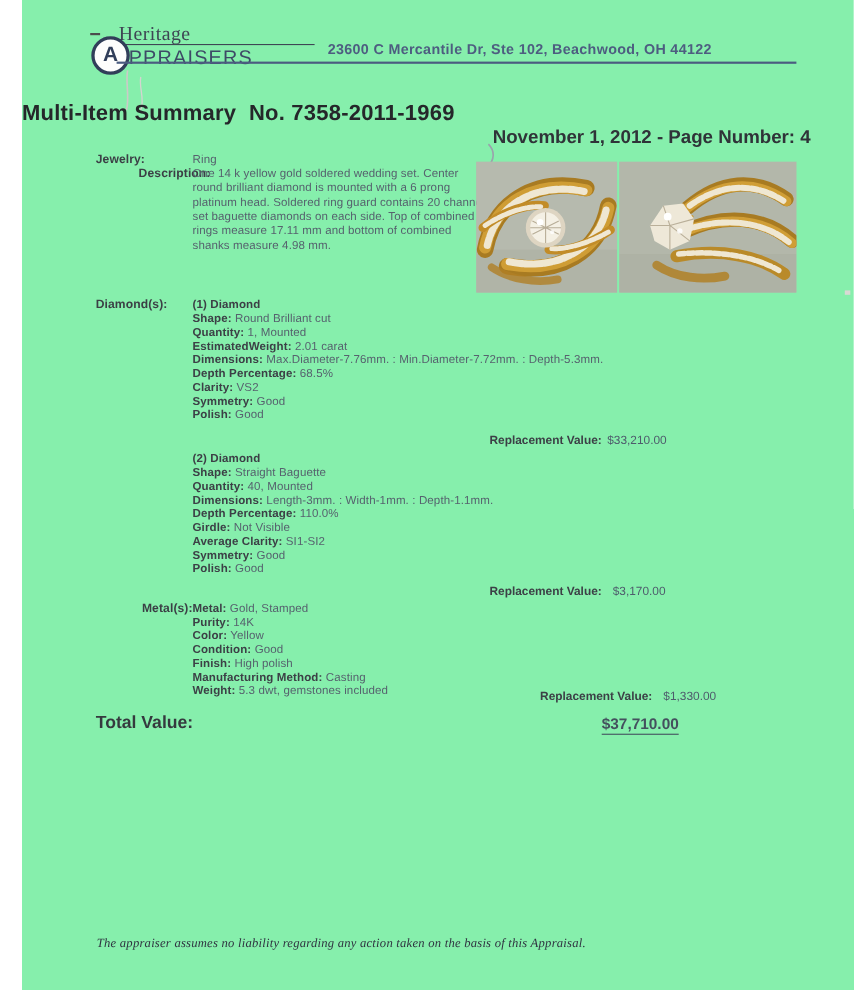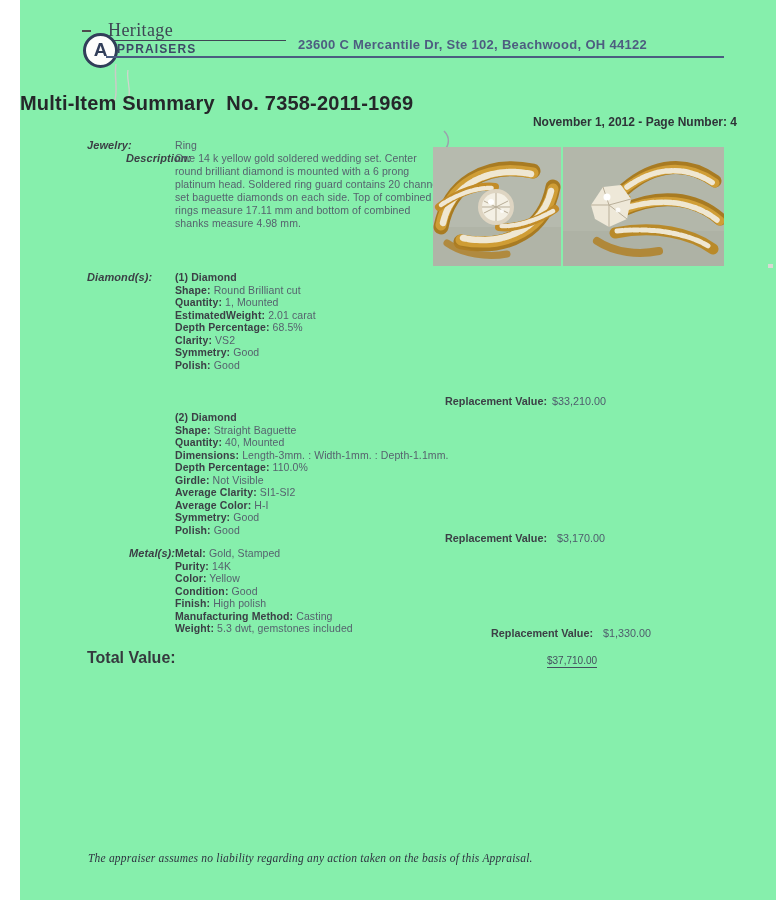--- a/index.html
+++ b/index.html
@@ -6,42 +6,42 @@
   .page{position:relative;width:776px;height:900px;background:#86efac;overflow:hidden;
         font-family:"Liberation Sans","DejaVu Sans",sans-serif;margin-left:20px;}
   .abs{position:absolute;}
 
   
   .logo-heritage{left:88px;top:20px;font-family:"Liberation Serif","DejaVu Serif",serif;
                  font-size:18px;color:#3e4654;letter-spacing:.4px;}
   .heritage-underline{left:88px;top:40px;width:178px;border-bottom:1.5px solid #3e4654;}
   .logo-badge{left:63px;top:33px;width:29px;height:29px;border:3px solid #313e59;border-radius:50%;
               color:#313e59;font-size:19px;font-weight:bold;text-align:center;line-height:28px;background:#fdfdfc;}
-  .logo-ppraisers{left:97px;top:42px;font-size:12px;font-weight:bold;color:#3d4a66;letter-spacing:1.1px;}
+  .logo-ppraisers{left:97px;top:42px;font-size:18px;font-weight:normal;color:#3d4a66;letter-spacing:1.1px;}
   .main-underline{left:86px;top:56px;width:618px;border-bottom:2px solid #4b5c80;}
   .address{left:200px;top:37px;width:505px;text-align:center;font-size:13px;font-weight:bold;
            color:#4d5d80;letter-spacing:.3px;}
 
   
   .doc-title{left:0;top:92px;width:776px;text-align:left;font-size:20px;font-weight:bold;
              color:#25272a;letter-spacing:.2px;white-space:pre;}
-  .date-line{left:400px;top:115px;width:317px;text-align:right;font-size:12px;font-weight:bold;color:#2f3338;}
+  .date-line{left:400px;top:115px;width:317px;text-align:right;font-size:17px;font-weight:bold;color:#2f3338;}
 
   
-  .seclbl{font-size:11px;font-weight:bold;color:#3b3f45;letter-spacing:.1px;font-style:italic;}
+  .seclbl{font-size:11px;font-weight:bold;color:#3b3f45;letter-spacing:.1px;}
   .props{font-size:10.5px;line-height:12.55px;color:#56626e;letter-spacing:.1px;}
   .props .pk,.repl .pk{font-weight:bold;color:#3c4046;text-align:right;}
   .desc{font-size:10.5px;line-height:13.1px;color:#56626e;width:268px;letter-spacing:.1px;}
   .heading-line{font-size:10.5px;line-height:12.55px;}
   .heading-line .pk{font-weight:bold;color:#3c4046;}
   .repl{font-size:10.8px;color:#4e5c6c;}
   .repl .gap-s{margin-left:5px;}
   .repl .gap-m{margin-left:10px;}
   .total-label{font-size:16px;font-weight:bold;color:#35393e;}
-  .total-amount{font-size:10px;font-weight:normal;color:#44505e;border-bottom:1.5px solid #44505e;padding-bottom:1px;}
+  .total-amount{font-size:14px;font-weight:bold;color:#44505e;border-bottom:1.5px solid #44505e;padding-bottom:1px;}
 
   
   .photo{position:absolute;top:147px;height:119px;background:#b4b8ab;}
   .photo1{left:413px;width:128px;}
   .photo2{left:543px;width:161px;}
 
   
   .footer{left:68px;top:852px;width:640px;font-family:"Liberation Serif","DejaVu Serif",serif;
           font-style:italic;font-size:11.5px;color:#2f3340;letter-spacing:.2px;}
 
@@ -134,39 +134,39 @@
     </svg>
   </div>
 
   <div class="abs seclbl" style="left:67px;top:271px;">Diamond(s):</div>
 
   <div class="abs props" style="left:155px;top:271px;">
     <div class="heading-line"><span class="pk">(1) Diamond</span></div>
     <div><span class="pk">Shape:</span> <span class="pv">Round Brilliant cut</span></div>
     <div><span class="pk">Quantity:</span> <span class="pv">1, Mounted</span></div>
     <div><span class="pk">EstimatedWeight:</span> <span class="pv">2.01 carat</span></div>
+    <div><span class="pk">Dimensions:</span> <span class="pv">Max.Diameter-7.76mm. : Min.Diameter-7.72mm. : Depth-5.3mm.</span></div>
     <div><span class="pk">Depth Percentage:</span> <span class="pv">68.5%</span></div>
     <div><span class="pk">Clarity:</span> <span class="pv">VS2</span></div>
     <div><span class="pk">Symmetry:</span> <span class="pv">Good</span></div>
     <div><span class="pk">Polish:</span> <span class="pv">Good</span></div>
   </div>
 
   <div class="abs repl" style="left:425px;top:395px;">
     <span class="pk">Replacement Value:</span><span class="gap-s">$33,210.00</span>
   </div>
 
   <div class="abs props" style="left:155px;top:411px;">
     <div class="heading-line"><span class="pk">(2) Diamond</span></div>
     <div><span class="pk">Shape:</span> <span class="pv">Straight Baguette</span></div>
     <div><span class="pk">Quantity:</span> <span class="pv">40, Mounted</span></div>
     <div><span class="pk">Dimensions:</span> <span class="pv">Length-3mm. : Width-1mm. : Depth-1.1mm.</span></div>
     <div><span class="pk">Depth Percentage:</span> <span class="pv">110.0%</span></div>
     <div><span class="pk">Girdle:</span> <span class="pv">Not Visible</span></div>
     <div><span class="pk">Average Clarity:</span> <span class="pv">SI1-SI2</span></div>
-    <div><span class="pk">Average Color:</span> <span class="pv">H-I</span></div>
     <div><span class="pk">Symmetry:</span> <span class="pv">Good</span></div>
     <div><span class="pk">Polish:</span> <span class="pv">Good</span></div>
   </div>
 
   <div class="abs repl" style="left:425px;top:532px;">
     <span class="pk">Replacement Value:</span><span class="gap-m">$3,170.00</span>
   </div>
 
   <div class="abs seclbl" style="left:67px;top:547px;padding-left:42px;">Metal(s):</div>
 

